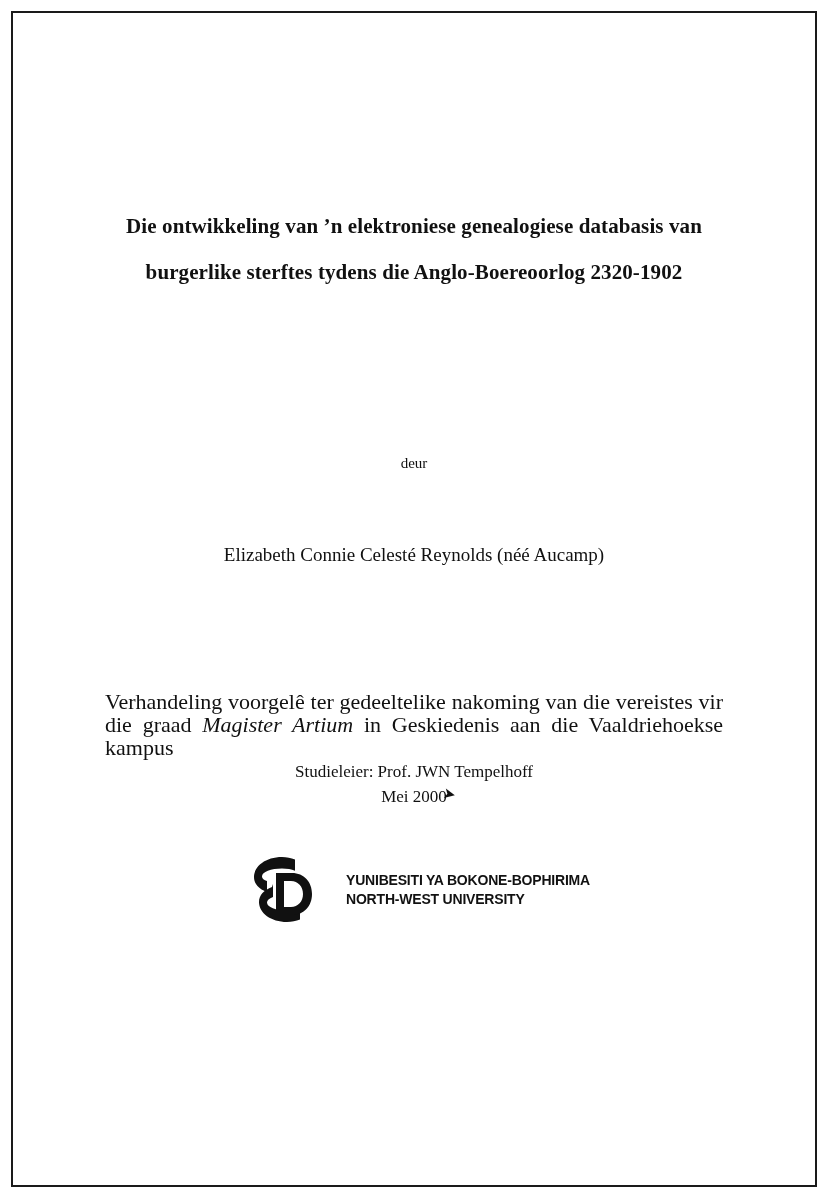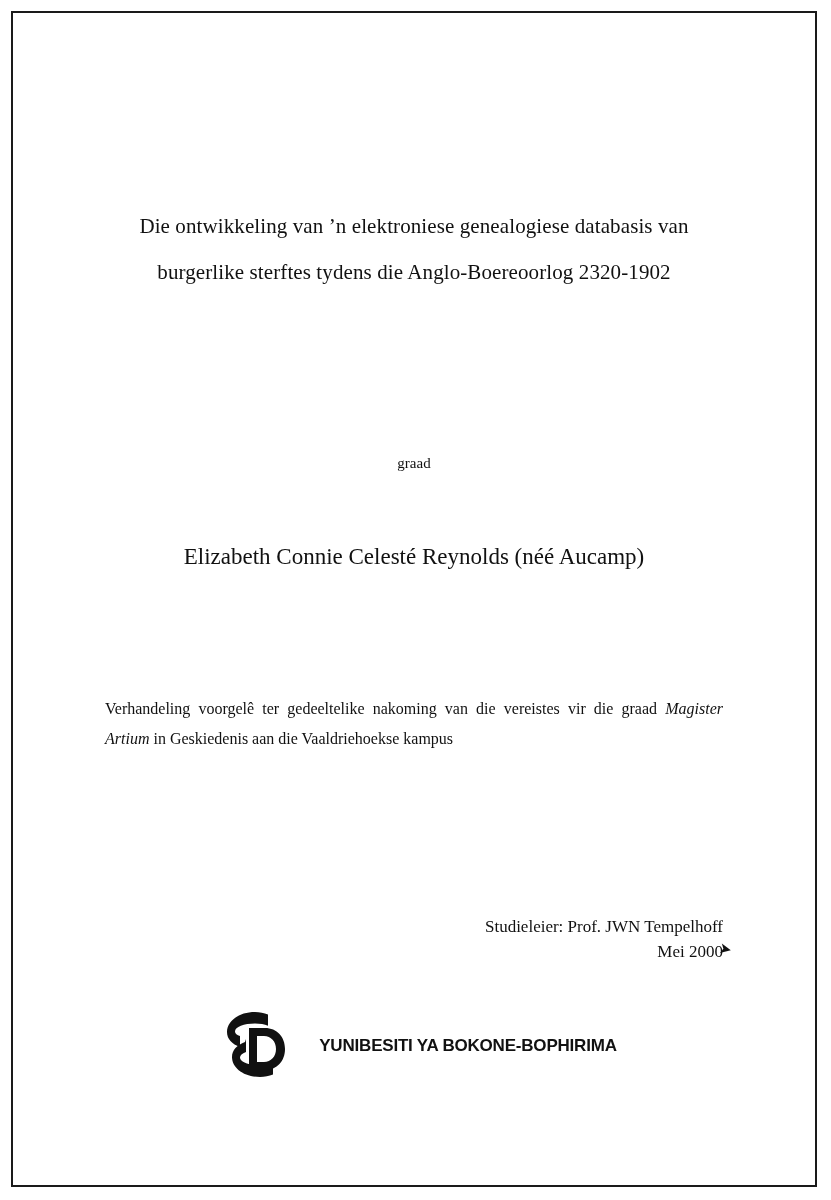--- a/index.html
+++ b/index.html
@@ -29,53 +29,53 @@
     left: 0;
     top: 0;
     right: 0;
     bottom: 0;
     padding: 0 92px;
     box-sizing: border-box;
   }
   .title-block {
     margin-top: 190px;
     text-align: center;
+    font-weight: bold;
   }
   .title-line {
     font-size: 21px;
     line-height: 46px;
     letter-spacing: 0.1px;
   }
   .deur {
     margin-top: 160px;
     text-align: center;
     font-size: 15px;
   }
   .author {
     margin-top: 72px;
     text-align: center;
-    font-size: 23px;
+    font-size: 19px;
   }
   .abstract-block {
     margin-top: 124px;
-    font-size: 16px;
-    line-height: 30px;
+    font-size: 22px;
+    line-height: 23px;
     text-align: justify;
   }
   .abstract-block .nojust {
     text-align: left;
   }
   .italic {
     font-style: italic;
   }
   .supervisor-block {
-    margin-top: 160px;
     font-size: 17px;
     line-height: 25px;
-    text-align: right;
+    text-align: center;
   }
   .date-line {
     position: relative;
     display: inline-block;
   }
   .date-line .mark {
     position: absolute;
     right: -9px;
     top: -2px;
     font-size: 15px;
@@ -92,42 +92,42 @@
     width: 92px;
     height: 74px;
     position: relative;
     flex: none;
   }
   .logo-mark svg {
     display: block;
   }
   .logo-text {
     font-family: "Liberation Sans", sans-serif;
-    font-size: 17px;
+    font-size: 14px;
     line-height: 19px;
     letter-spacing: -0.2px;
     color: #111111;
     font-weight: 700;
     padding-top: 4px;
     margin-left: 8px;
   }
   .logo-text div { white-space: nowrap; }
 </style>
 </head>
 <body>
 
 <div class="page-frame">
   <div class="page-inner">
 
     <div class="title-block">
       <div class="title-line">Die ontwikkeling van ’n elektroniese genealogiese databasis van</div>
       <div class="title-line">burgerlike sterftes tydens die Anglo-Boereoorlog 2320-1902</div>
     </div>
 
-    <div class="deur">graad</div>
+    <div class="deur">deur</div>
 
     <div class="author">Elizabeth Connie Celesté Reynolds (néé Aucamp)</div>
 
     <div class="abstract-block">
       <span>Verhandeling voorgelê ter gedeeltelike nakoming van die vereistes vir die graad </span><span class="italic">Magister Artium</span><span> in Geskiedenis aan die Vaaldriehoekse kampus</span>
     </div>
 
     <div class="supervisor-block">
       <div>Studieleier: Prof. JWN Tempelhoff</div>
       <div class="date-line">
@@ -141,17 +141,18 @@
         <svg width="92" height="74" viewBox="0 0 92 74" xmlns="http://www.w3.org/2000/svg">
           <g fill="#111111">
             <path d="M44,6 C28,6 16,15 16,26 C16,33 21,38 29,41 L29,30 C26,29 24,27.5 24,25.5 C24,21 33,17.5 44,17.5 C49,17.5 53.5,18.3 57,19.7 L57,8.5 C53,7 48.7,6 44,6 Z"></path>
             <path d="M35,33 L35,46 C31,47.5 29,49.5 29,51.5 C29,56 38,59.5 49,59.5 C54,59.5 58.5,58.7 62,57.3 L62,68.5 C58,70 53.7,71 49,71 C33,71 21,62 21,51 C21,44 26,39 34,36 Z"></path>
             <path d="M38,22 L38,64 L54,64 C66,64 74,55 74,43 C74,31 66,22 54,22 Z M46,30 L53,30 C60,30 65,35.5 65,43 C65,50.5 60,56 53,56 L46,56 Z"></path>
           </g>
         </svg>
       </div>
       <div class="logo-text">
         <div>YUNIBESITI YA BOKONE-BOPHIRIMA</div>
+        <div>NORTH-WEST UNIVERSITY</div>
       </div>
     </div>
 
   </div>
 </div>
 
 </body></html>

